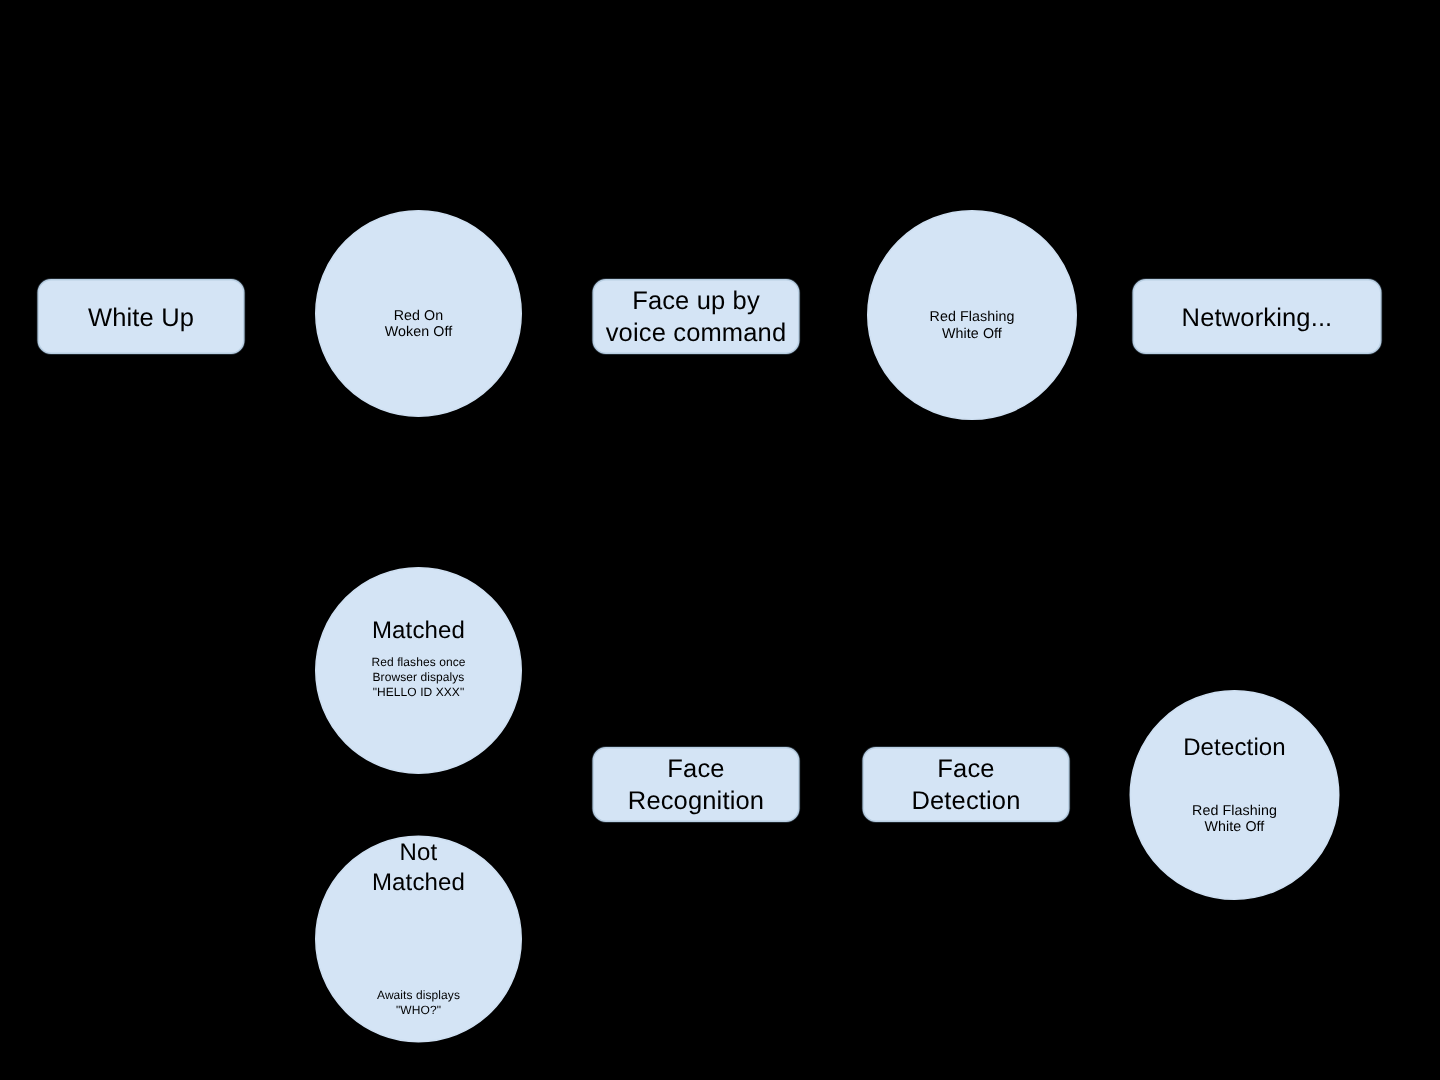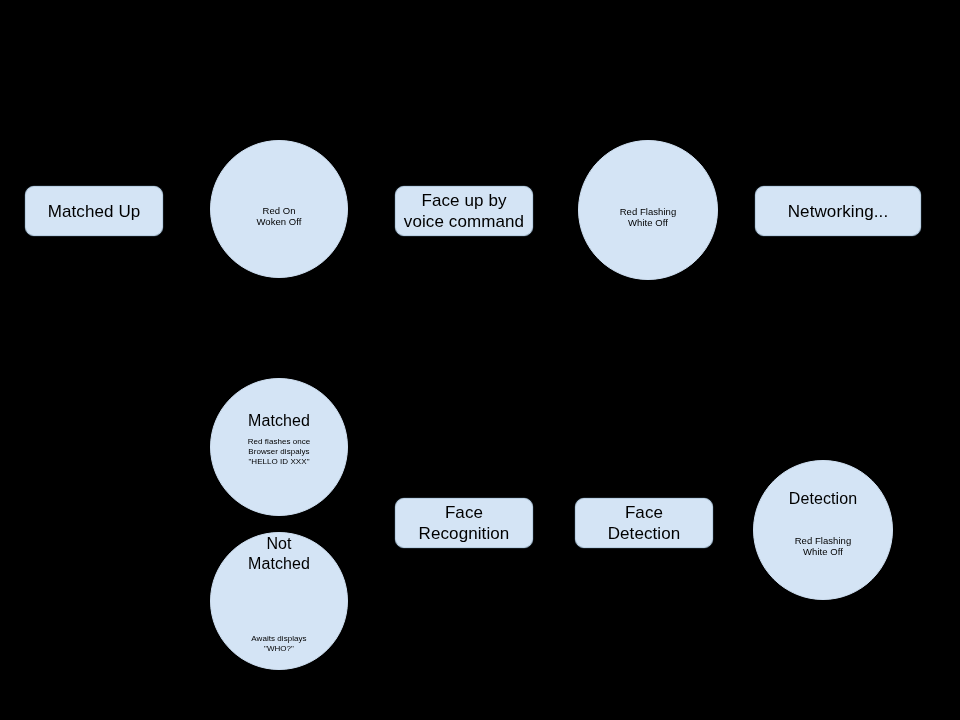--- a/index.html
+++ b/index.html
@@ -60,21 +60,21 @@
   .pad-top-title {
     margin-top: -4px;
   }
 </style>
 </head>
 <body>
 
 <div id="canvas">
 
   <div class="node rect" style="left:25px; top:186px; width:138px; height:50px;">
-    <div class="title">Matched Up</div>
+    <div class="title">White Up</div>
   </div>
 
   <div class="node circle" style="left:210px; top:140px; width:138px; height:138px;">
     <div class="sub">Red On
 Woken Off</div>
   </div>
 
   <div class="node rect" style="left:395px; top:186px; width:138px; height:50px;">
     <div class="title">Face up by
 voice command</div>
@@ -89,21 +89,21 @@
     <div class="title">Networking...</div>
   </div>
 
   <div class="node circle" style="left:210px; top:378px; width:138px; height:138px;">
     <div class="title" style="margin-top:-16px;">Matched</div>
     <div class="sub tiny" style="margin-top:6px;">Red flashes once
 Browser dispalys
 "HELLO ID XXX"</div>
   </div>
 
-  <div class="node circle" style="left:210px; top:532px; width:138px; height:138px;gap:40px;">
+  <div class="node circle" style="left:210px; top:557px; width:138px; height:138px;gap:40px;">
     <div class="title" style="margin-top:-14px;">Not
 Matched</div>
     <div class="sub tiny" style="margin-top:20px;">Awaits displays
 "WHO?"</div>
   </div>
 
   <div class="node rect" style="left:395px; top:498px; width:138px; height:50px;">
     <div class="title">Face
 Recognition</div>
   </div>

